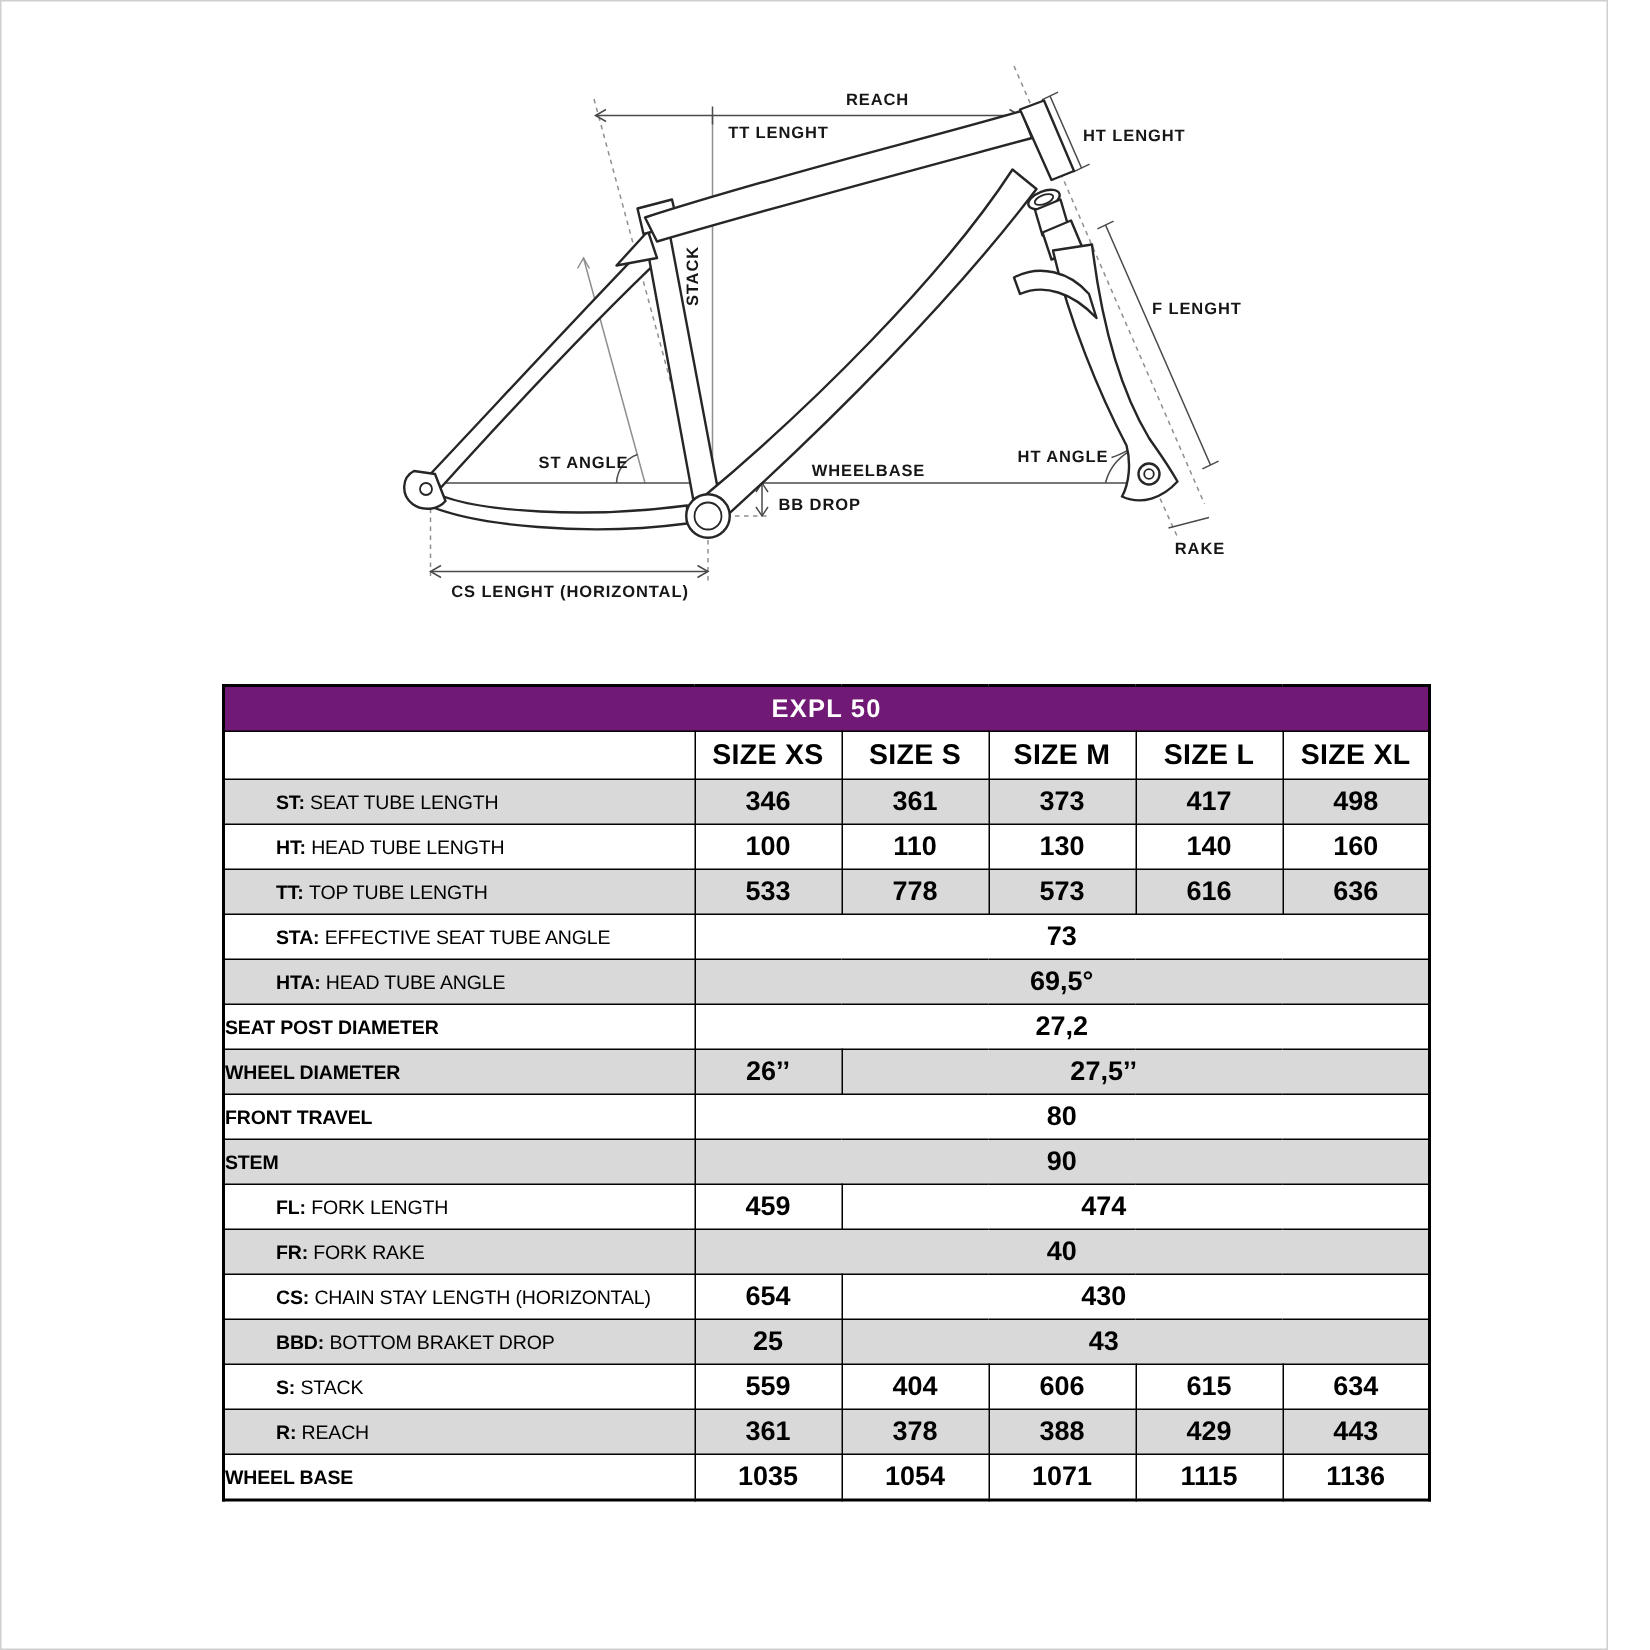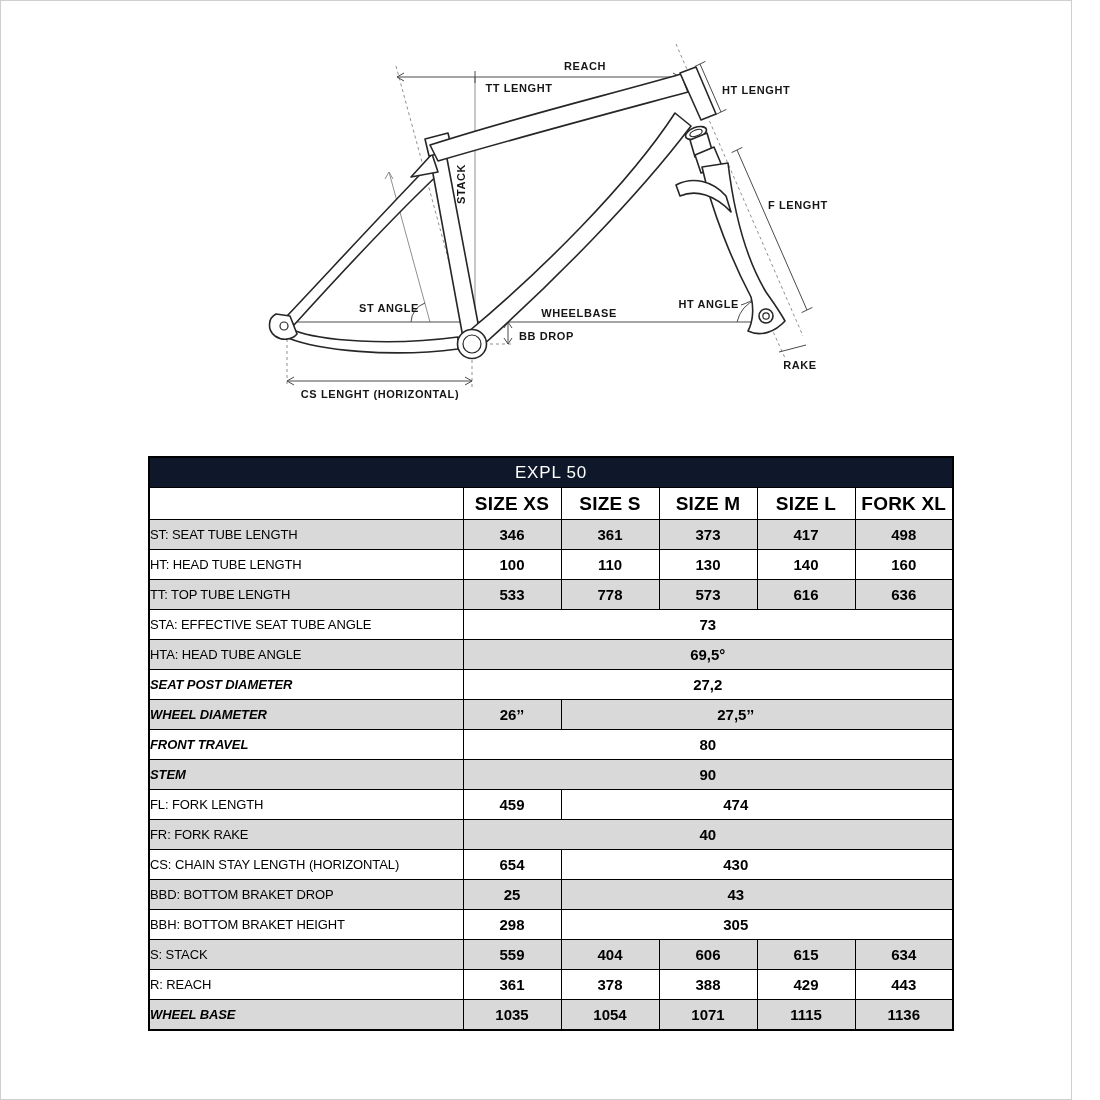--- a/index.html
+++ b/index.html
@@ -17,32 +17,32 @@
     font-family:"Liberation Sans",sans-serif;font-size:11px;font-weight:bold;
     letter-spacing:.6px;fill:#161616;
   }
   table.spec{
     position:absolute;left:148px;top:456px;width:806px;
     border-collapse:collapse;table-layout:fixed;border:2px solid #000;
     font-family:"Liberation Sans",sans-serif;
   }
   table.spec th,table.spec td{border:1px solid #000;padding:0;}
   th.title{
-    background:#0f172a;color:#fff;height:29px;font-size:17px;
-    letter-spacing:.8px;text-align:center;font-weight:normal;
+    background:#701a75;color:#fff;height:29px;font-size:17px;
+    letter-spacing:.8px;text-align:center;font-weight:bold;
   }
   tr.size-row th{height:31px;font-size:19px;font-weight:bold;text-align:center;background:#fff;letter-spacing:.2px;}
   tbody td{height:29px;font-size:13px;}
   tbody tr:nth-child(odd) td{background:#d9d9d9;}
   tbody tr:nth-child(even) td{background:#ffffff;}
   td.lbl{text-align:left;padding-left:7px;letter-spacing:-0.1px;white-space:nowrap;}
-  td.lbl b{font-weight:normal;}
+  td.lbl b{font-weight:bold;padding-left:34px;}
   td.lbl span{font-weight:normal;}
-  td.lbl.allbold span{font-weight:bold;font-style:italic;}
-  td.val{text-align:center;font-weight:bold;font-size:15px;}
+  td.lbl.allbold span{font-weight:bold;}
+  td.val{text-align:center;font-weight:bold;font-size:18px;}
   td.val.span4{padding-right:42px;}
 </style>
 </head>
 <body>
 
 <div class="page">
 
   <svg class="diagram" width="1100" height="445" viewBox="0 0 1100 445">
 
     <g class="ref">
@@ -131,21 +131,21 @@
     <thead>
       <tr>
         <th class="title" colspan="6">EXPL 50</th>
       </tr>
       <tr class="size-row">
         <th></th>
         <th>SIZE XS</th>
         <th>SIZE S</th>
         <th>SIZE M</th>
         <th>SIZE L</th>
-        <th>FORK XL</th>
+        <th>SIZE XL</th>
       </tr>
     </thead>
     <tbody>
         <tr>
           <td class="lbl"><b>ST: </b><span>SEAT TUBE LENGTH</span></td>
           <td class="val">346</td>
           <td class="val">361</td>
           <td class="val">373</td>
           <td class="val">417</td>
           <td class="val">498</td>
@@ -204,25 +204,20 @@
           <td class="lbl"><b>CS: </b><span>CHAIN STAY LENGTH (HORIZONTAL)</span></td>
           <td class="val">654</td>
           <td class="val span4" colspan="4">430</td>
         </tr>
         <tr>
           <td class="lbl"><b>BBD: </b><span>BOTTOM BRAKET DROP</span></td>
           <td class="val">25</td>
           <td class="val span4" colspan="4">43</td>
         </tr>
         <tr>
-          <td class="lbl"><b>BBH: </b><span>BOTTOM BRAKET HEIGHT</span></td>
-          <td class="val">298</td>
-          <td class="val span4" colspan="4">305</td>
-        </tr>
-        <tr>
           <td class="lbl"><b>S: </b><span>STACK</span></td>
           <td class="val">559</td>
           <td class="val">404</td>
           <td class="val">606</td>
           <td class="val">615</td>
           <td class="val">634</td>
         </tr>
         <tr>
           <td class="lbl"><b>R: </b><span>REACH</span></td>
           <td class="val">361</td>

